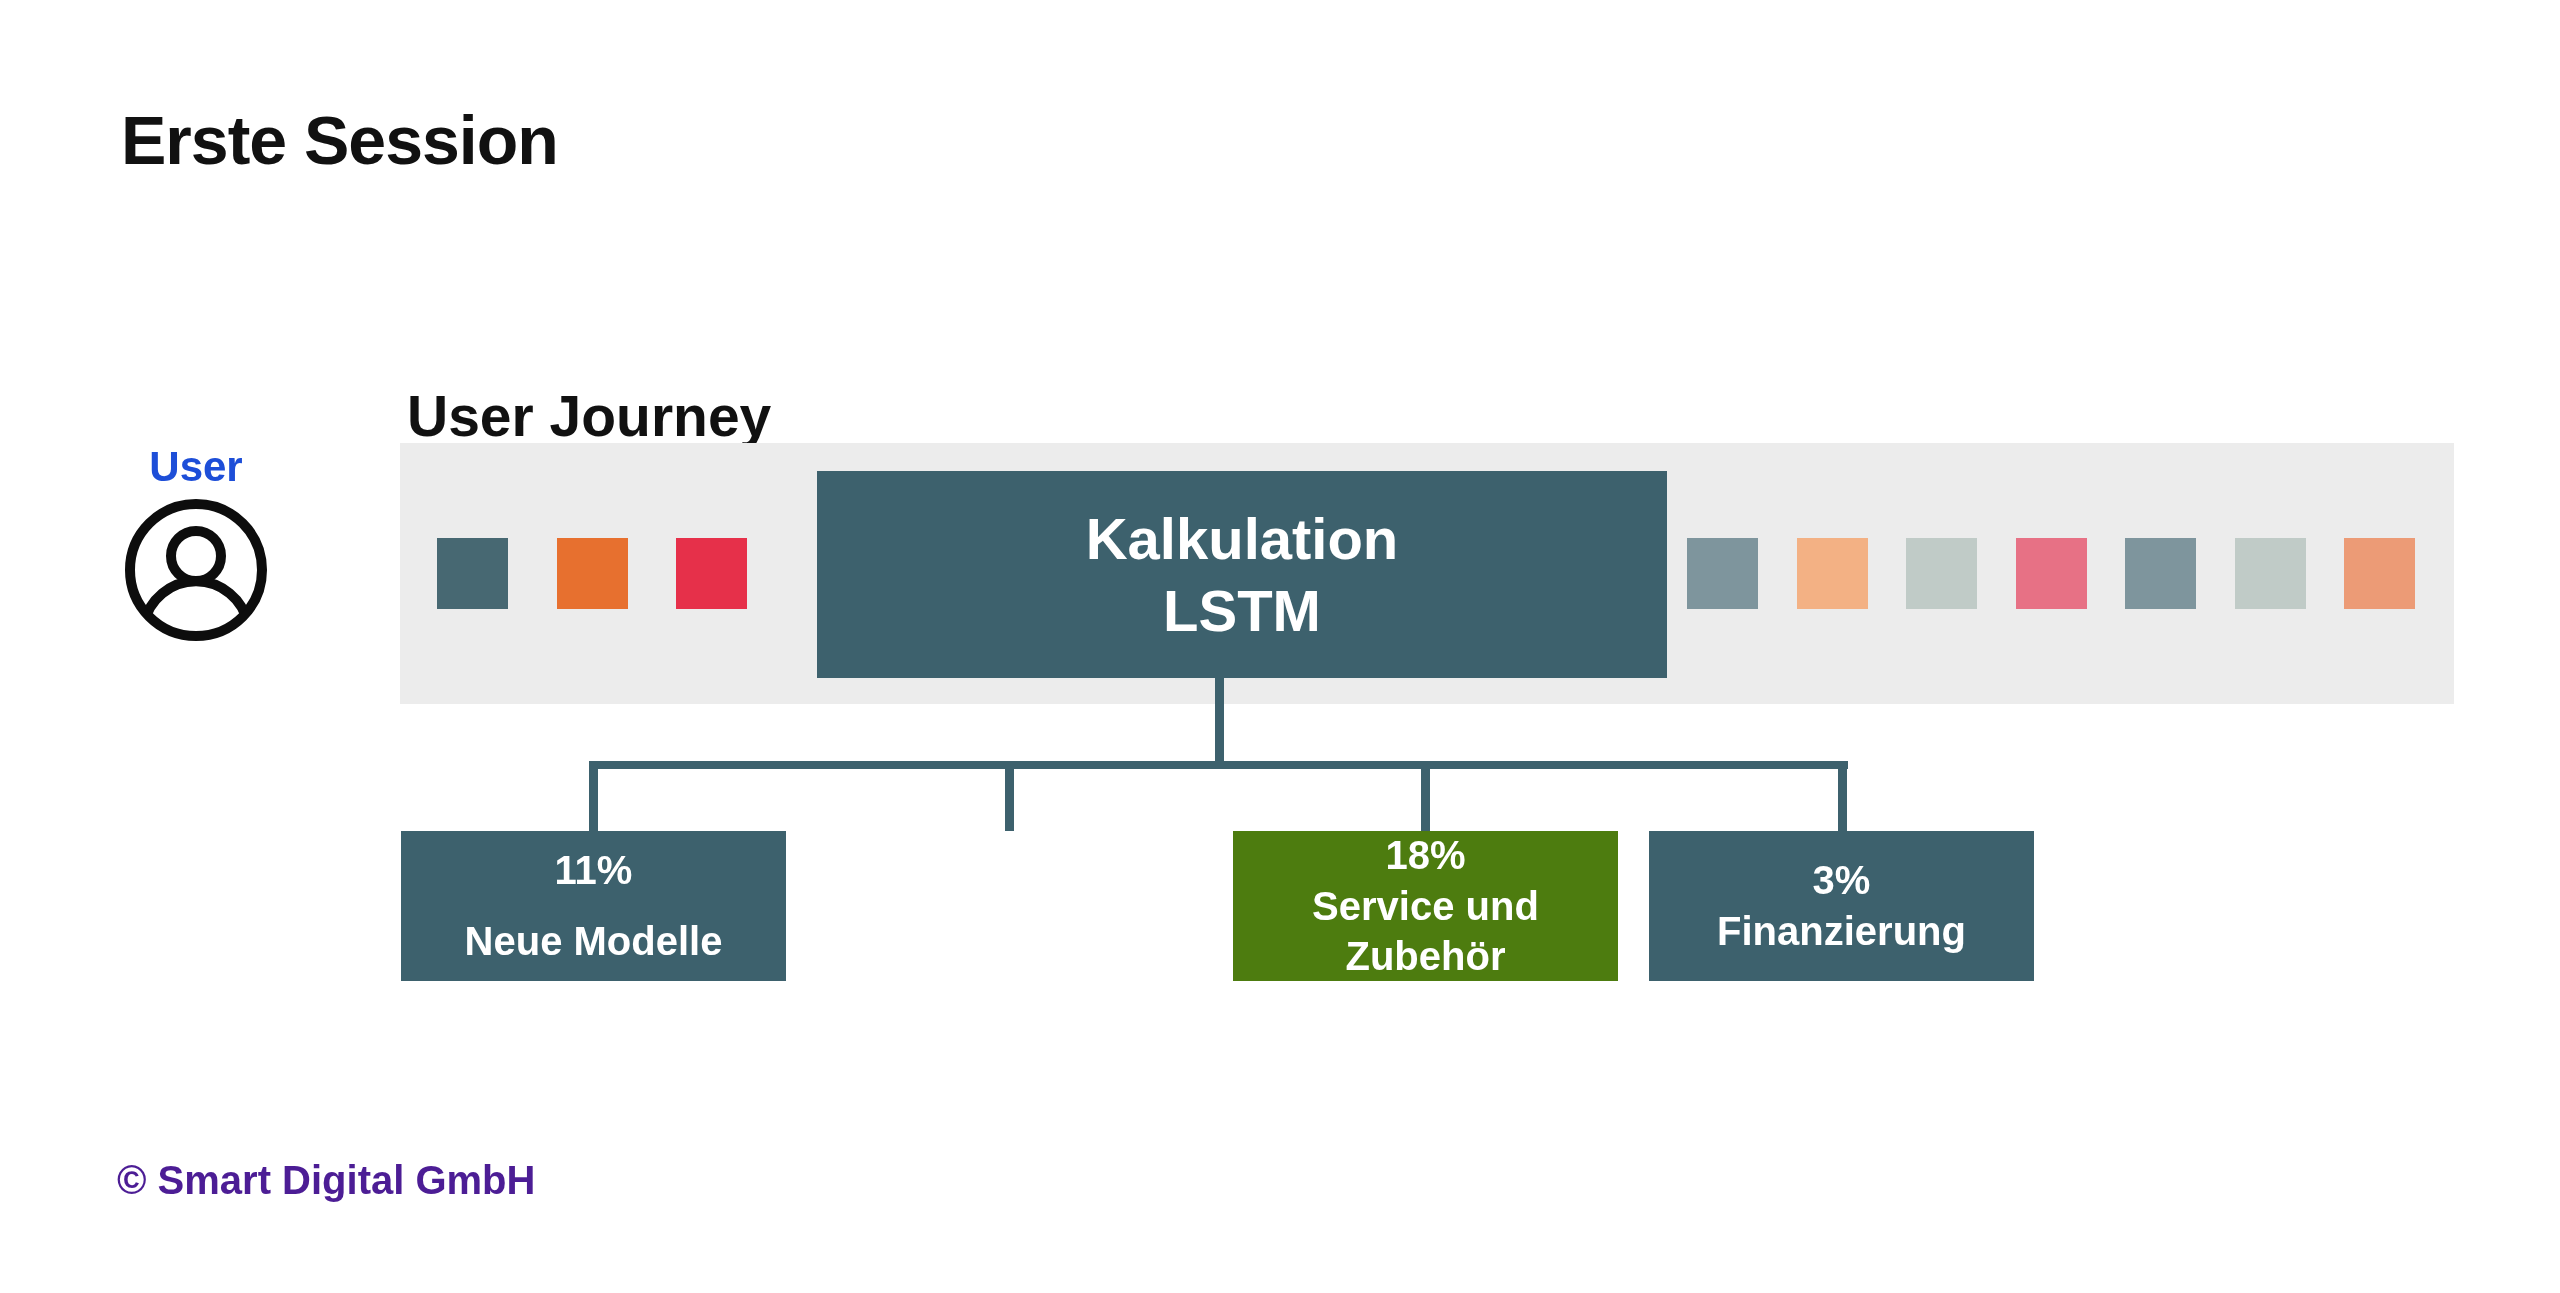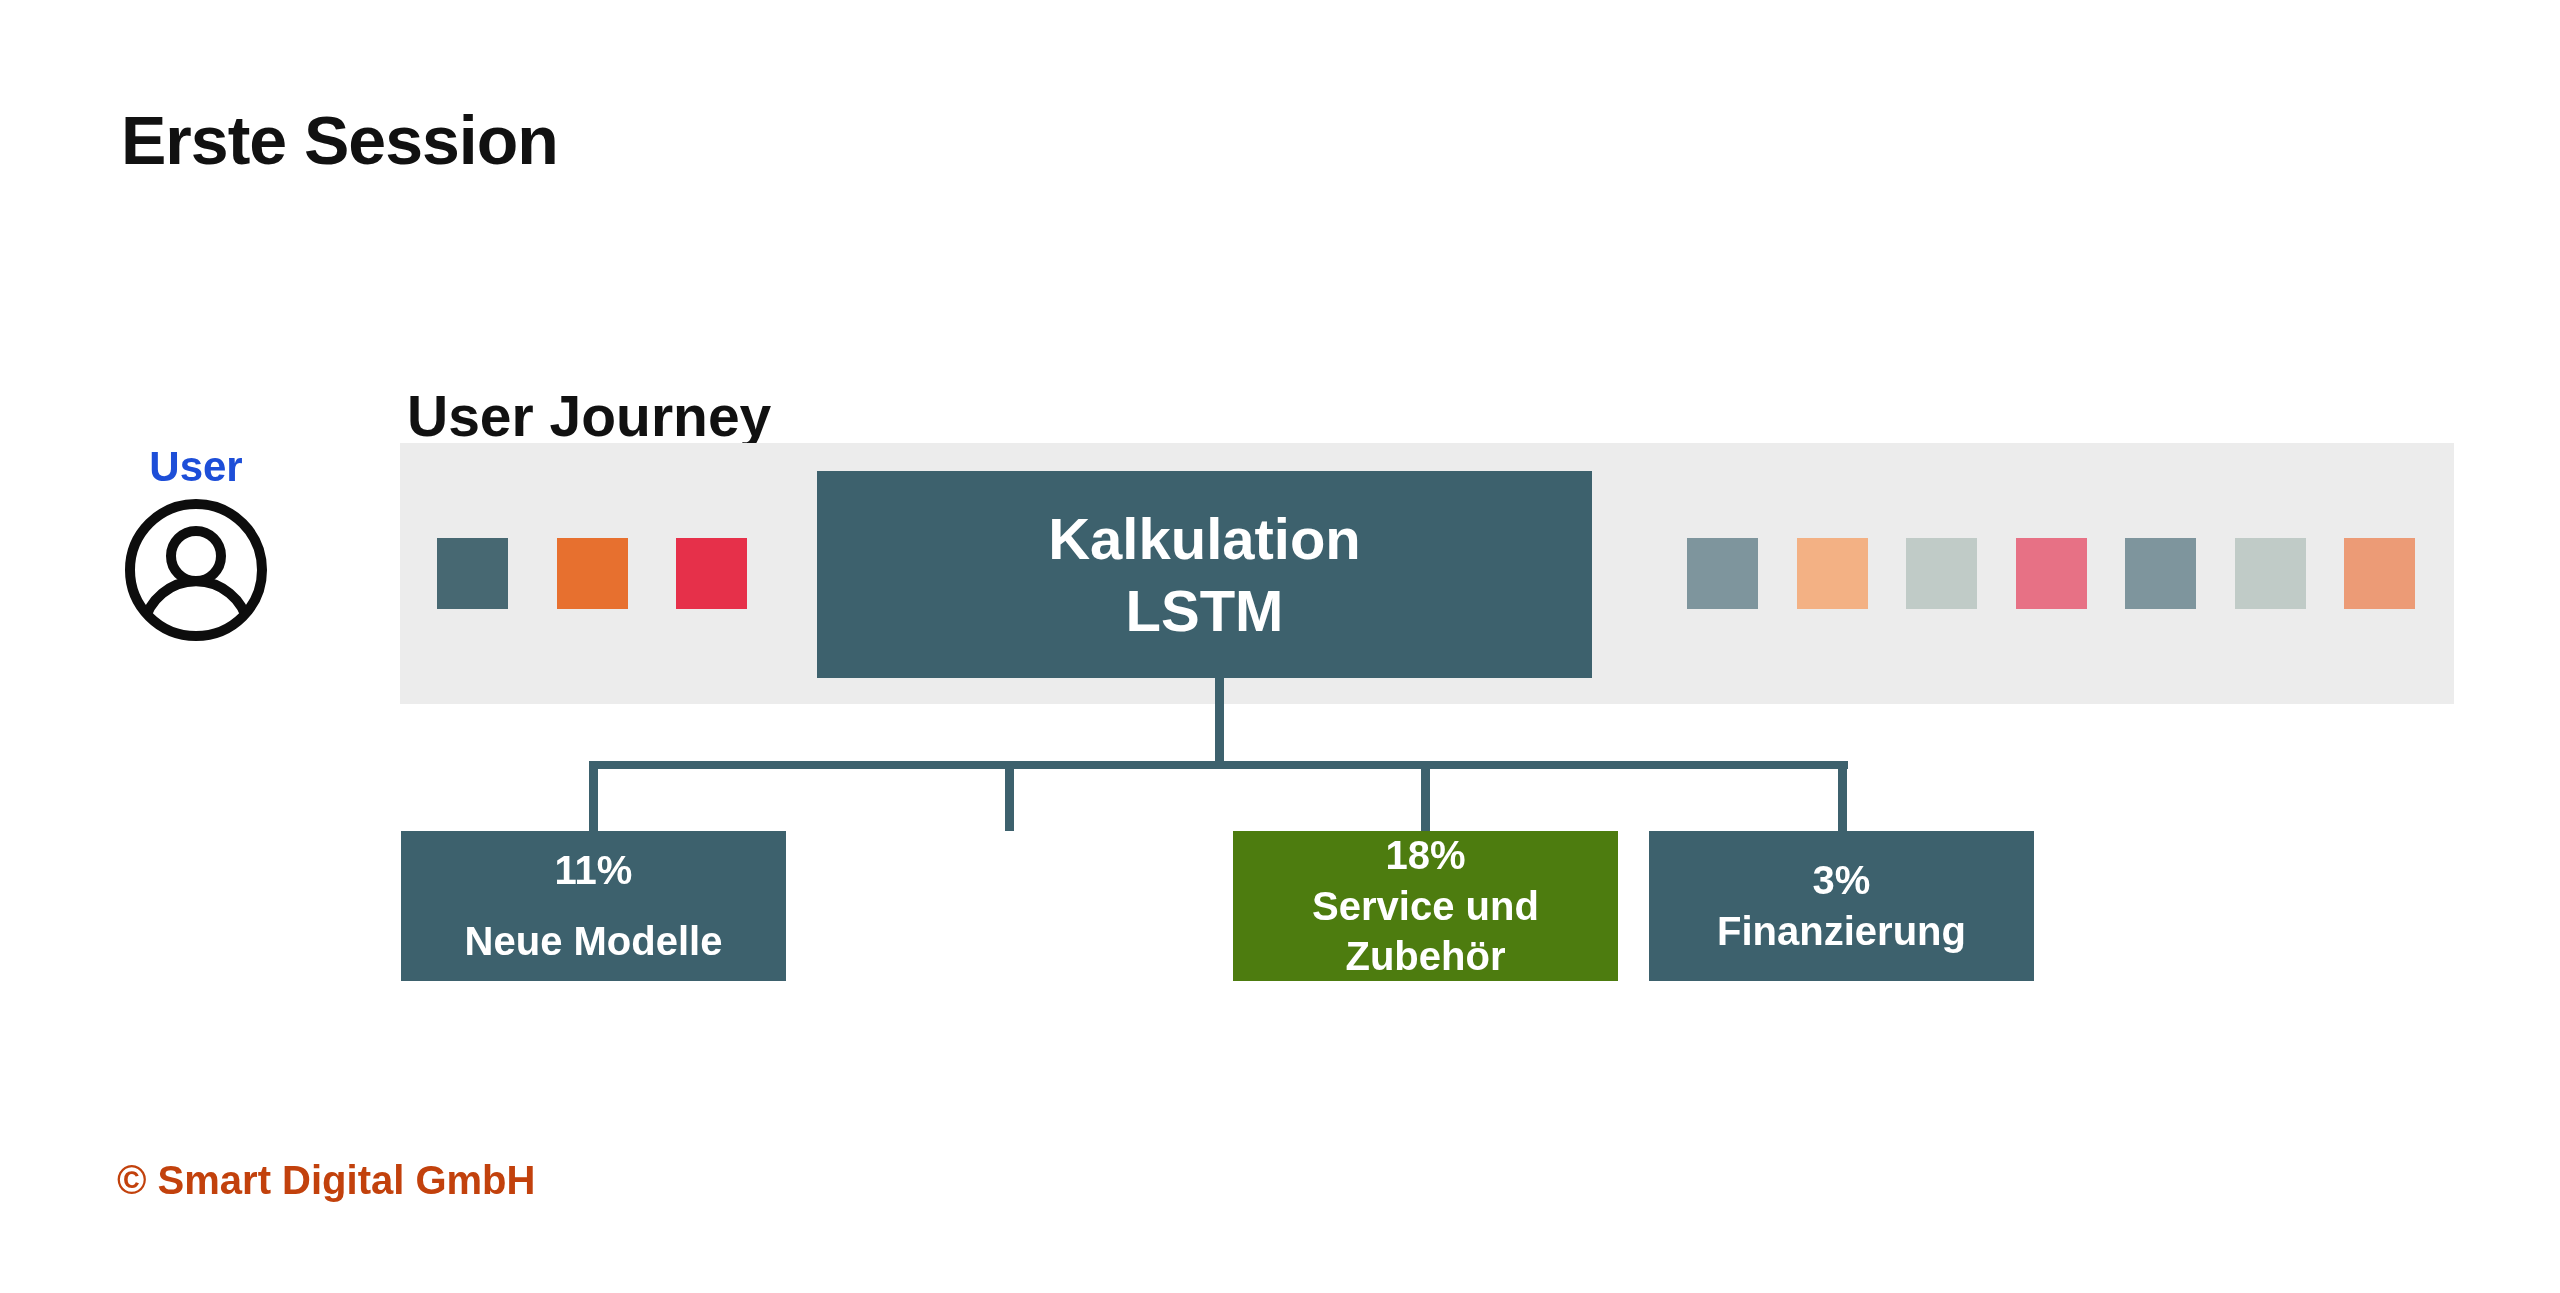--- a/index.html
+++ b/index.html
@@ -30,21 +30,21 @@
     font-size:57px;font-weight:700;color:#111111;line-height:1;
   }
   #journey-band{
     left:400px;top:443px;width:2054px;height:261px;
   }
   .step-square{
     position:absolute;top:538px;width:71px;height:71px;
   }
   
   #main-node{
-    left:817px;top:471px;width:775px;height:207px;
+    left:817px;top:471px;width:850px;height:207px;
     display:flex;flex-direction:column;justify-content:center;align-items:center;
     color:#ffffff;font-size:58px;font-weight:700;line-height:1.24;text-align:center;
   }
   
   .connector{position:absolute;}
   #conn-stem{left:1215px;top:678px;width:9px;height:91px;}
   #conn-rail{left:589px;top:761px;width:1259px;height:8px;}
   .conn-drop{top:769px;width:9px;height:62px;}
   #conn-drop-1{left:589px;}
   #conn-drop-2{left:1005px;}
@@ -56,21 +56,21 @@
     display:flex;flex-direction:column;justify-content:center;align-items:center;
     color:#ffffff;font-size:40px;font-weight:700;line-height:1.27;text-align:center;
   }
   #breakdown-box-1{left:401px;}
   #breakdown-box-2{left:817px;}
   #breakdown-box-3{left:1233px;}
   #breakdown-box-4{left:1649px;}
   
   #footer-copyright{
     left:117px;top:1160px;
-    font-size:40px;font-weight:700;color:#c2410c;line-height:1;
+    font-size:40px;font-weight:700;color:#4c1d95;line-height:1;
   }
 </style>
 </head>
 <body>
 
 <div id="slide">
 
   <div class="abs" id="page-title">Erste Session</div>
 
   <div class="abs" id="user-label">User</div>

